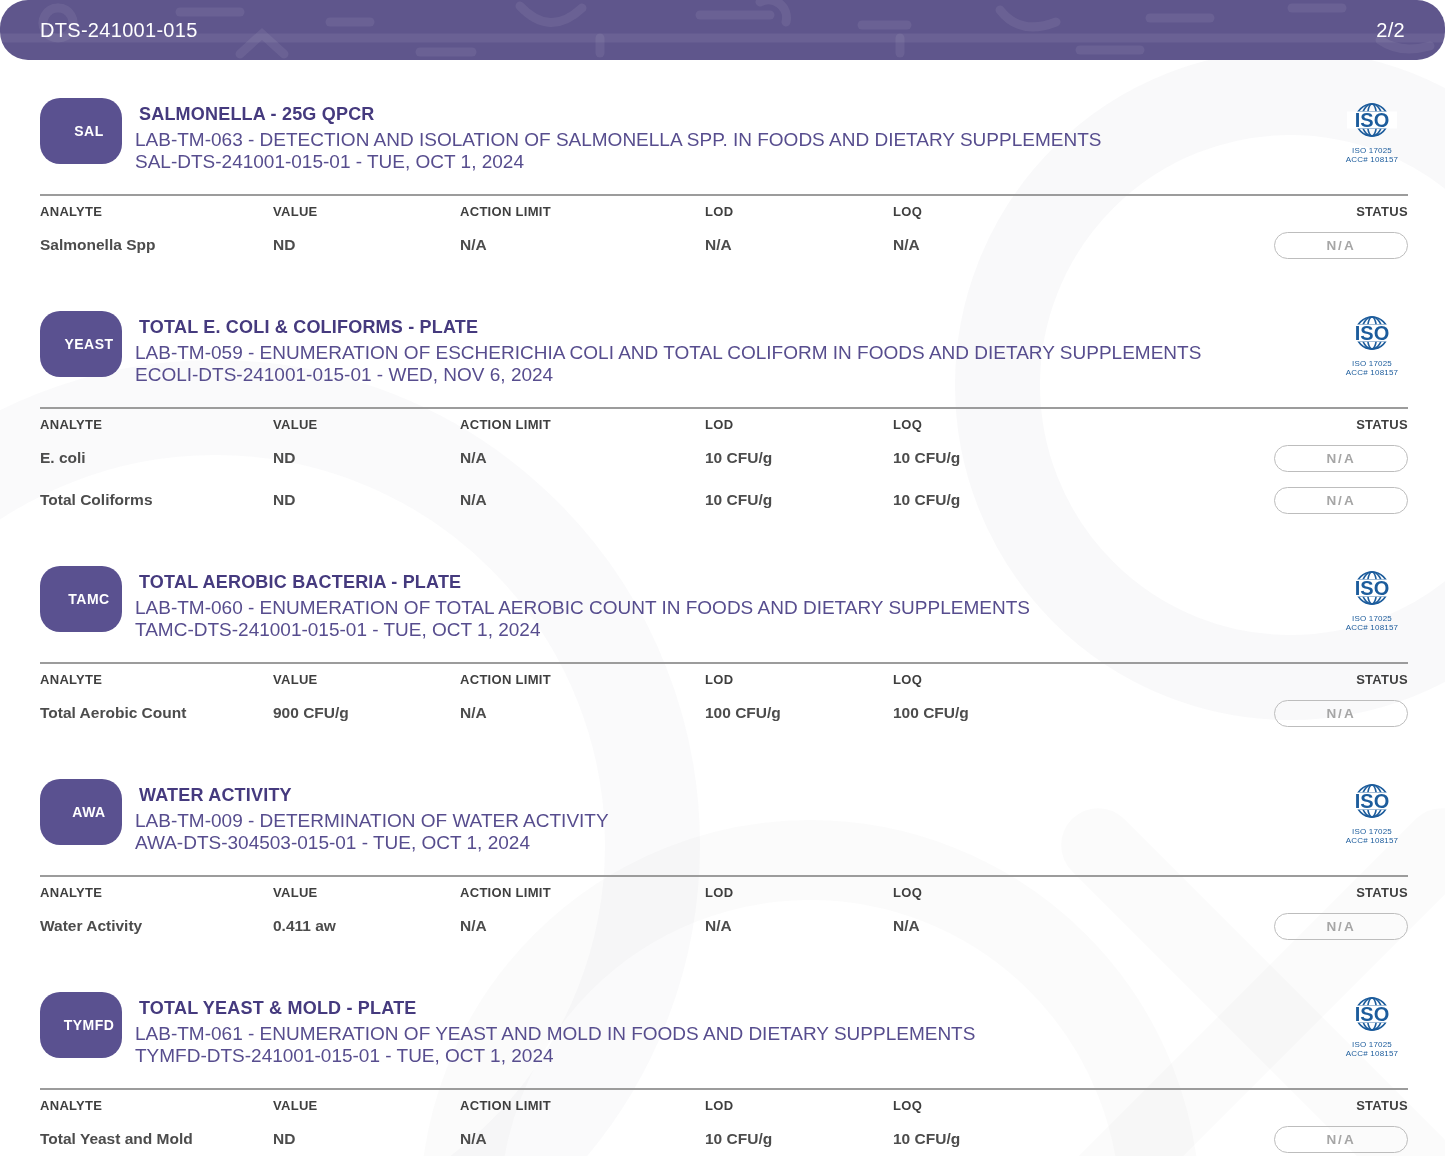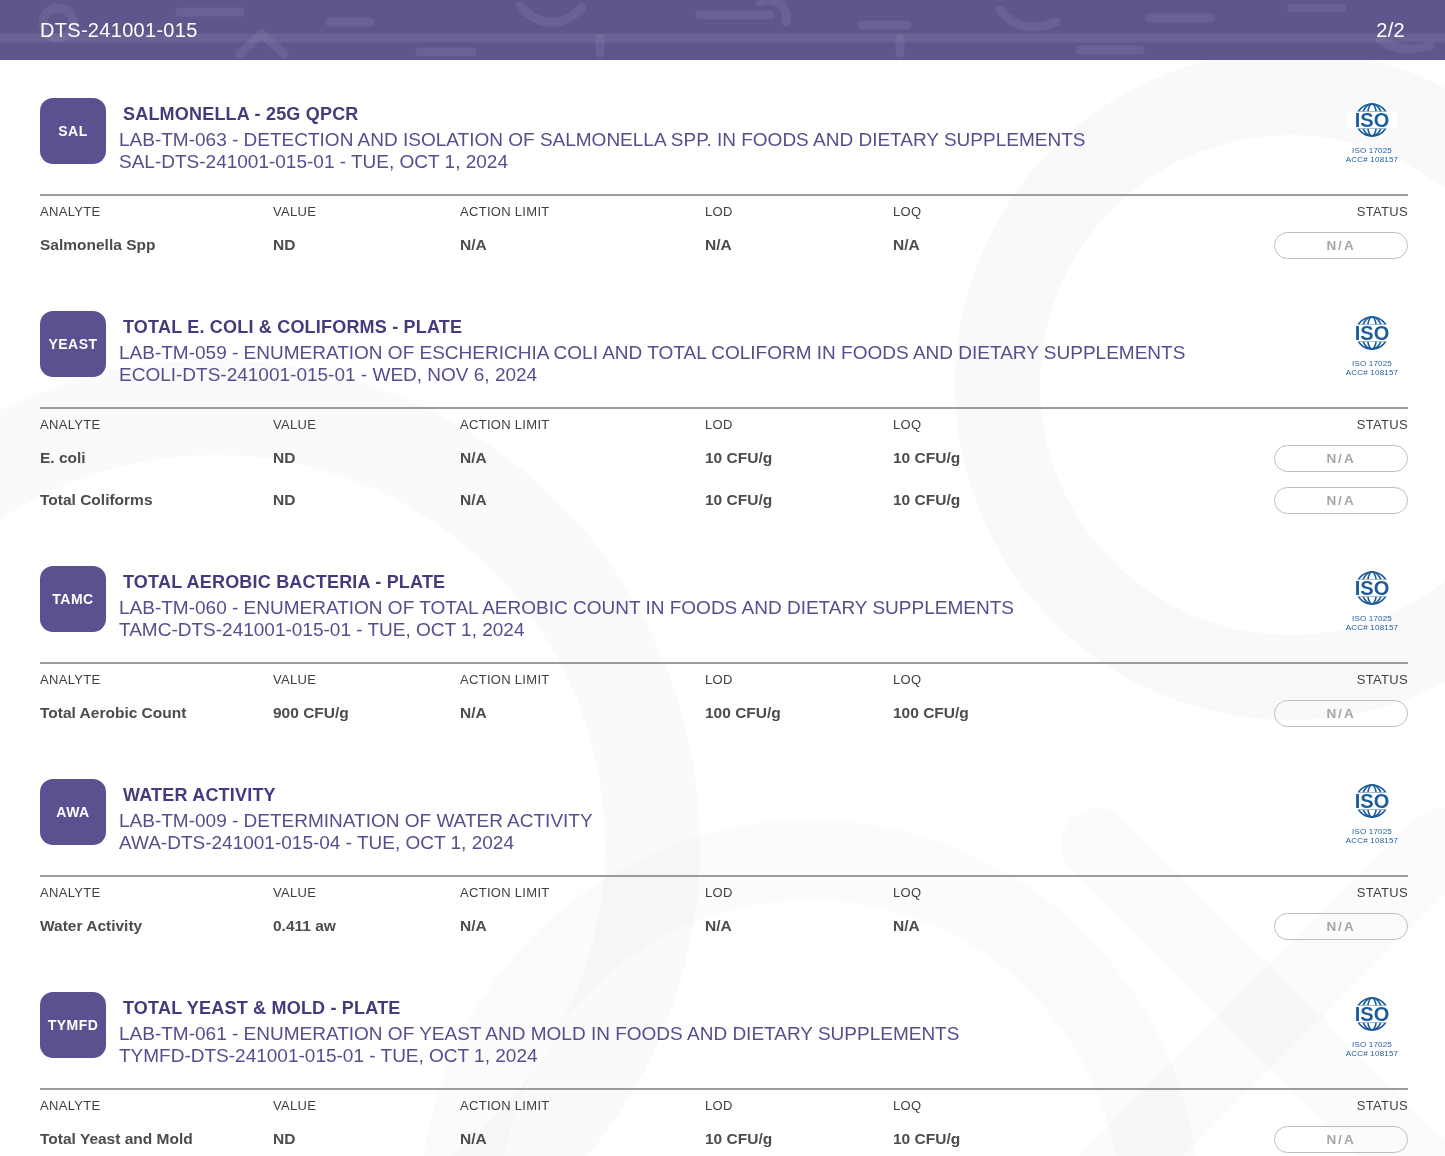--- a/index.html
+++ b/index.html
@@ -13,45 +13,45 @@
   .wm2{right:-180px;top:50px;width:500px;height:500px;border:85px solid rgba(70,70,100,0.032);}
   .wm3{left:420px;top:820px;width:620px;height:620px;border:80px solid rgba(70,70,100,0.022);}
   .wm-x{position:absolute;width:560px;height:74px;background:rgba(70,70,100,0.022);border-radius:40px;z-index:0;}
   .wm-x1{left:990px;top:980px;transform:rotate(45deg);}
   .wm-x2{left:990px;top:980px;transform:rotate(-45deg);}
 
   
   .topbar{
     position:relative;height:60px;background:#5f568c;color:#ffffff;
     display:flex;align-items:center;justify-content:space-between;
-    padding:0 40px;box-sizing:border-box;font-size:20px;z-index:5;
+    padding:0 40px;box-sizing:border-box;font-size:20px;z-index:5;border-radius:28px;
   }
   .topbar .pattern{position:absolute;left:0;top:0;pointer-events:none;}
   .doc-id,.page-ind{position:relative;z-index:2;letter-spacing:0.3px;}
 
   main{position:relative;z-index:2;padding:38px 37px 0 40px;}
 
   .test-section{margin-bottom:45px;}
   .sec-head{display:flex;align-items:flex-start;}
   .badge{
-    width:66px;height:66px;background:#5a5190;border-radius:13px;flex:none;
+    width:66px;height:66px;background:#5a5190;border-radius:20px;flex:none;
     display:flex;align-items:center;justify-content:center;
-    color:#fff;font-weight:bold;font-size:14px;letter-spacing:0.5px;
+    color:#fff;font-weight:bold;font-size:14px;letter-spacing:0.5px;padding-left:16px;
   }
   .titles{margin-left:13px;flex:1;padding-top:1px;}
   .sec-title{margin:4px;font-size:18px;font-weight:bold;color:#453a7e;letter-spacing:0.2px;line-height:22px;}
   .sec-method,.sec-sample{font-size:19px;color:#574d8e;line-height:21px;margin-top:1px;}
 
   .iso{flex:none;width:72px;text-align:center;margin-top:0;}
   .iso-sub{font-size:8px;font-weight:normal;color:#1c5c9c;line-height:9px;letter-spacing:0.2px;}
 
   .divider{border-top:2px solid #9c9c9c;margin-top:22px;}
 
   .grid{display:grid;grid-template-columns:233px 187px 245px 188px 190px auto;align-items:center;}
-  .colhead{padding:8px 0 5px;font-size:13px;font-weight:normal;color:#3f3f3f;letter-spacing:0.3px;}
+  .colhead{padding:8px 0 5px;font-size:13px;font-weight:bold;color:#3f3f3f;letter-spacing:0.3px;}
   .colhead .h-status{text-align:right;}
   .t-row{height:42px;font-size:15.5px;color:#4c4c4c;font-weight:bold;}
   .status-cell{display:flex;justify-content:flex-end;}
   .pill{
     width:134px;height:27px;box-sizing:border-box;
     border:1.5px solid #bdbdbd;border-radius:15px;
     display:flex;align-items:center;justify-content:center;
     font-size:13.5px;color:#a6a6a6;letter-spacing:2px;
   }
 </style>
@@ -250,21 +250,21 @@
   </section>
 
   <section class="test-section">
     <div class="sec-head">
       <div class="badge">
         <span>AWA</span>
       </div>
       <div class="titles">
         <h2 class="sec-title">WATER ACTIVITY</h2>
         <div class="sec-method">LAB-TM-009 - DETERMINATION OF WATER ACTIVITY</div>
-        <div class="sec-sample">AWA-DTS-241001-015-04 - TUE, OCT 1, 2024</div>
+        <div class="sec-sample">AWA-DTS-304503-015-01 - TUE, OCT 1, 2024</div>
       </div>
       <div class="iso">
         <svg width="56" height="44" viewBox="0 0 56 44">
           <g stroke="#1c5c9c" fill="none" stroke-width="1.6">
             <circle cx="28" cy="22" r="16"></circle>
             <ellipse cx="28" cy="22" rx="10.5" ry="16"></ellipse>
             <ellipse cx="28" cy="22" rx="5" ry="16"></ellipse>
             <line x1="14" y1="14" x2="42" y2="14"></line>
             <line x1="14" y1="30" x2="42" y2="30"></line>
           </g>

